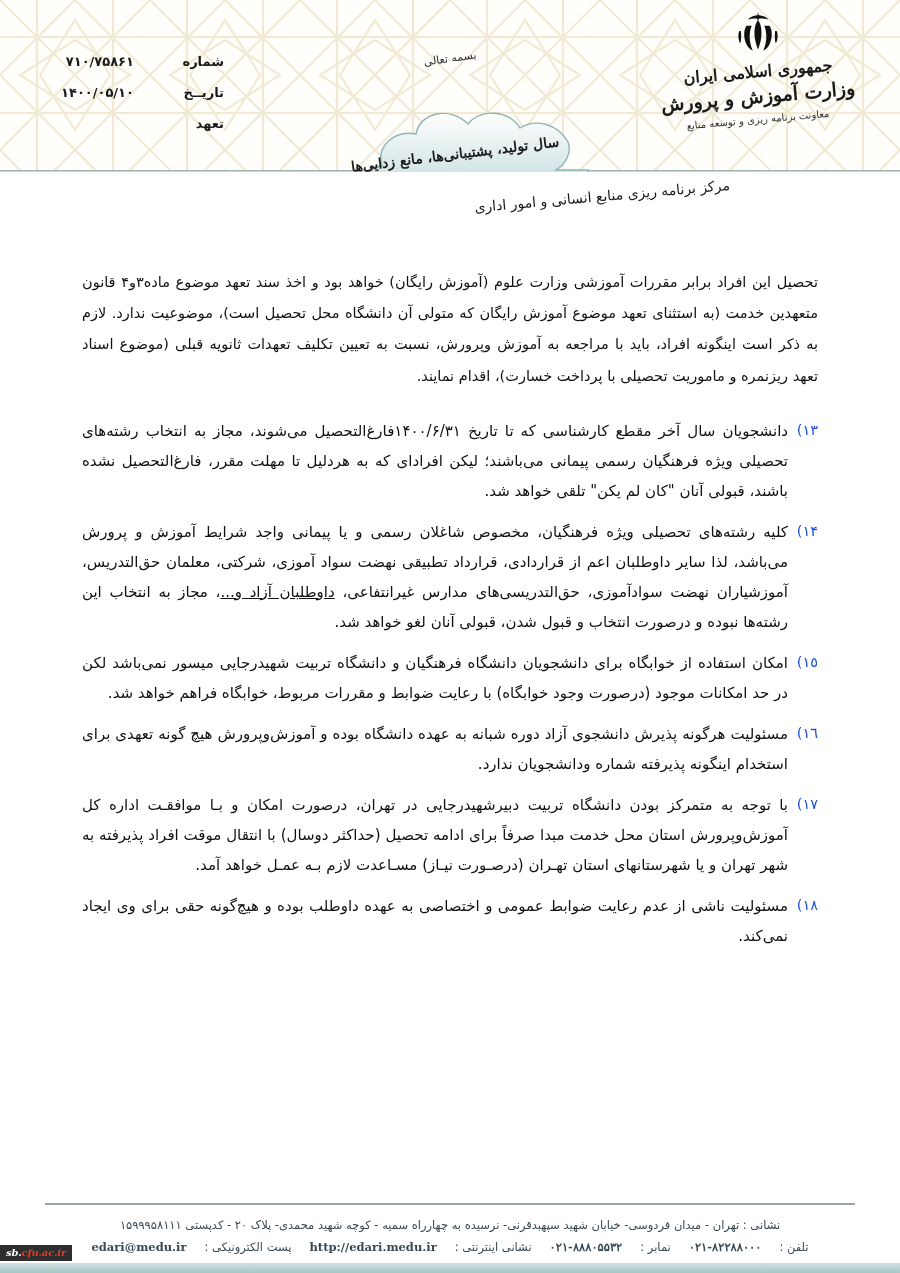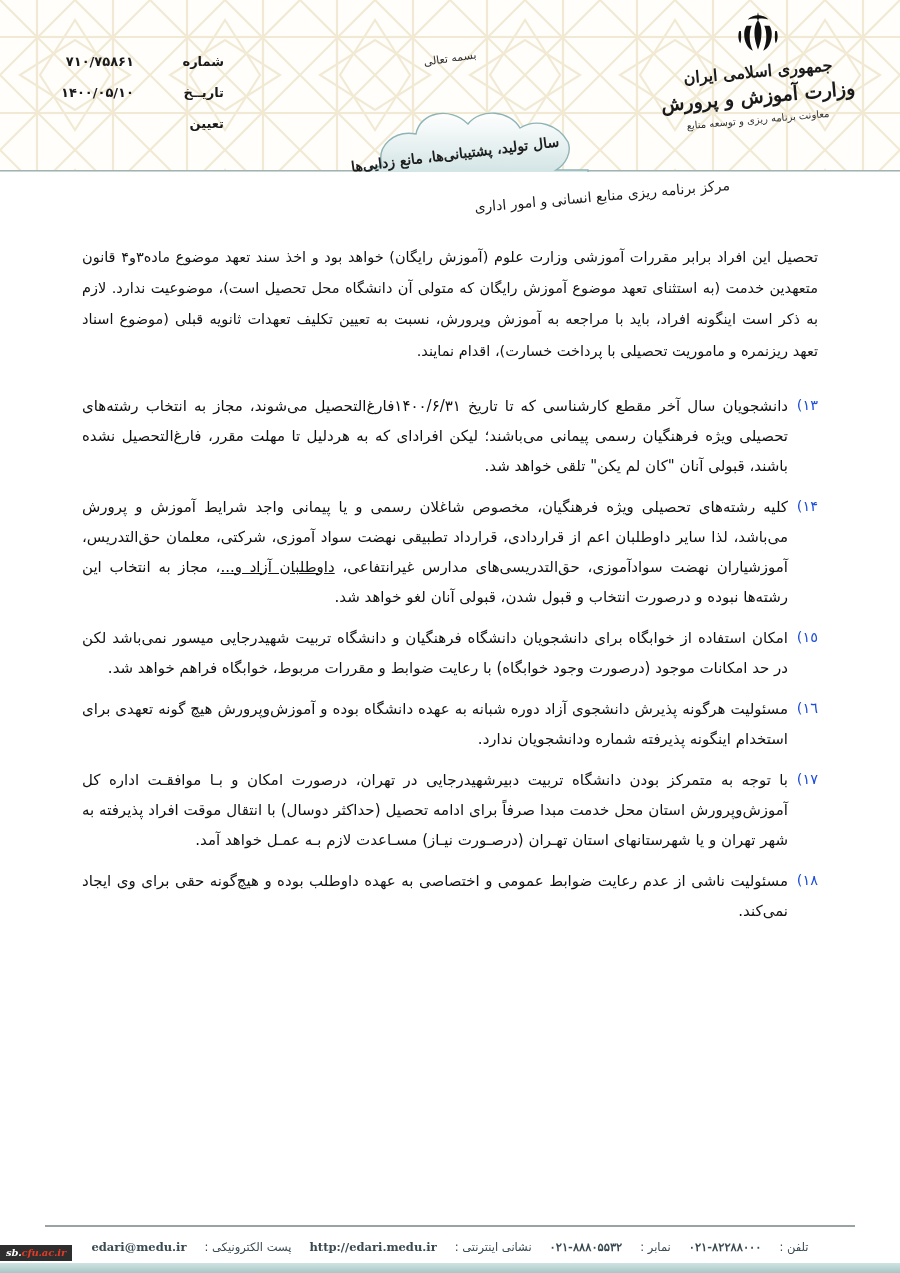--- a/index.html
+++ b/index.html
@@ -167,21 +167,21 @@
     background: linear-gradient(to bottom,
       #cfd8d6 0%, #b9c9c8 35%, #e3eceb 70%, #cdd6d5 100%);
     border-top: 1px solid #9fb3b2;
     border-bottom: 1px solid #b9c6c5;
     z-index: 3;
   }
 
   
   .body {
     position: relative;
-    padding: 70px 82px 0 82px;
+    padding: 95px 82px 0 82px;
     box-sizing: border-box;
   }
   .para {
     font-family: "DejaVu Sans", "Liberation Sans", sans-serif;
     font-size: 14.5px;
     line-height: 2.15;
     color: #111;
     text-align: justify;
     text-justify: inter-word;
     margin: 0 0 24px 0;
@@ -317,21 +317,21 @@
     <div class="meta-block">
       <div class="meta-row">
         <span class="meta-label">شماره</span>
         <span class="meta-value">۷۱۰/۷۵۸۶۱</span>
       </div>
       <div class="meta-row">
         <span class="meta-label">تاریــخ</span>
         <span class="meta-value">۱۴۰۰/۰۵/۱۰</span>
       </div>
       <div class="meta-row">
-        <span class="meta-label">تعیین</span>
+        <span class="meta-label">تعهد</span>
         <span class="meta-value"></span>
       </div>
     </div>
 
     <div class="slogan-wrap">
       <svg viewBox="0 0 270 150" width="270" height="150" aria-hidden="true">
         <defs>
           <linearGradient id="rg" x1="0" y1="0" x2="0" y2="1">
             <stop offset="0%" stop-color="#ffffff"></stop>
             <stop offset="45%" stop-color="#cfe2e2"></stop>
@@ -399,20 +399,21 @@
     <div class="item">
       <span class="item-num">١٨)</span>
       <span class="item-body">مسئولیت ناشی از عدم رعایت ضوابط عمومی و اختصاصی  به عهده داوطلب بوده و هیچ‌گونه حقی برای وی ایجاد نمی‌کند.</span>
     </div>
 
   </div>
 
   <div class="footer">
     <div class="footer-rule"></div>
     <div class="footer-lines">
+      <div class="footer-line">نشانی : تهران - میدان فردوسی- خیابان شهید سپهبدقرنی- نرسیده به چهارراه سمیه - کوچه شهید محمدی- پلاک ۲۰ - کدپستی ۱۵۹۹۹۵۸۱۱۱</div>
       <div class="footer-line">
         <span class="footer-seg">تلفن :</span><span class="footer-seg lat">۰۲۱-۸۲۲۸۸۰۰۰</span><span class="footer-seg">نمابر :</span><span class="footer-seg lat">۰۲۱-۸۸۸۰۵۵۳۲</span><span class="footer-seg">نشانی اینترنتی :</span><span class="footer-seg lat">http://edari.medu.ir</span><span class="footer-seg">پست الکترونیکی :</span><span class="footer-seg lat">edari@medu.ir</span>
       </div>
     </div>
     <div class="bottom-bar"></div>
   </div>
 
   <div class="watermark">
     <span>sb.</span><span class="wm-red">cfu.ac.ir</span>
   </div>

